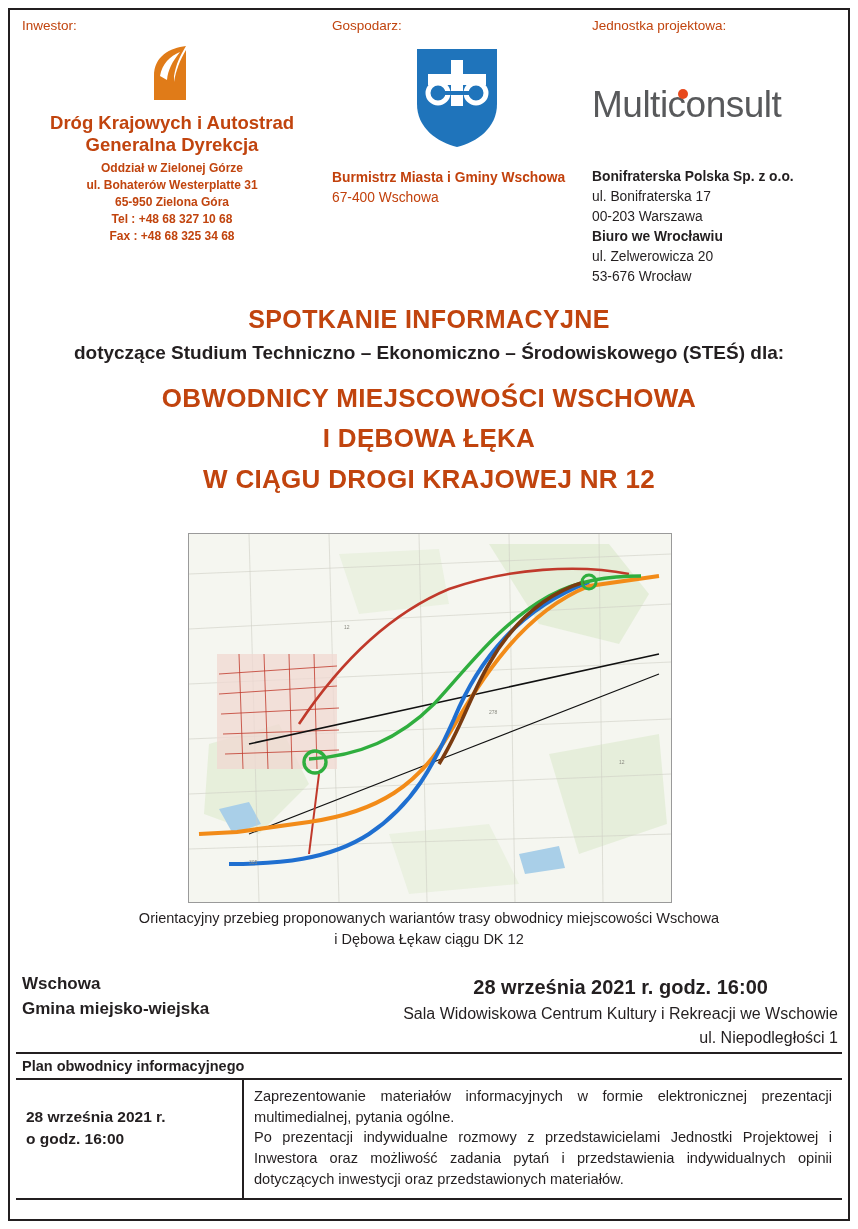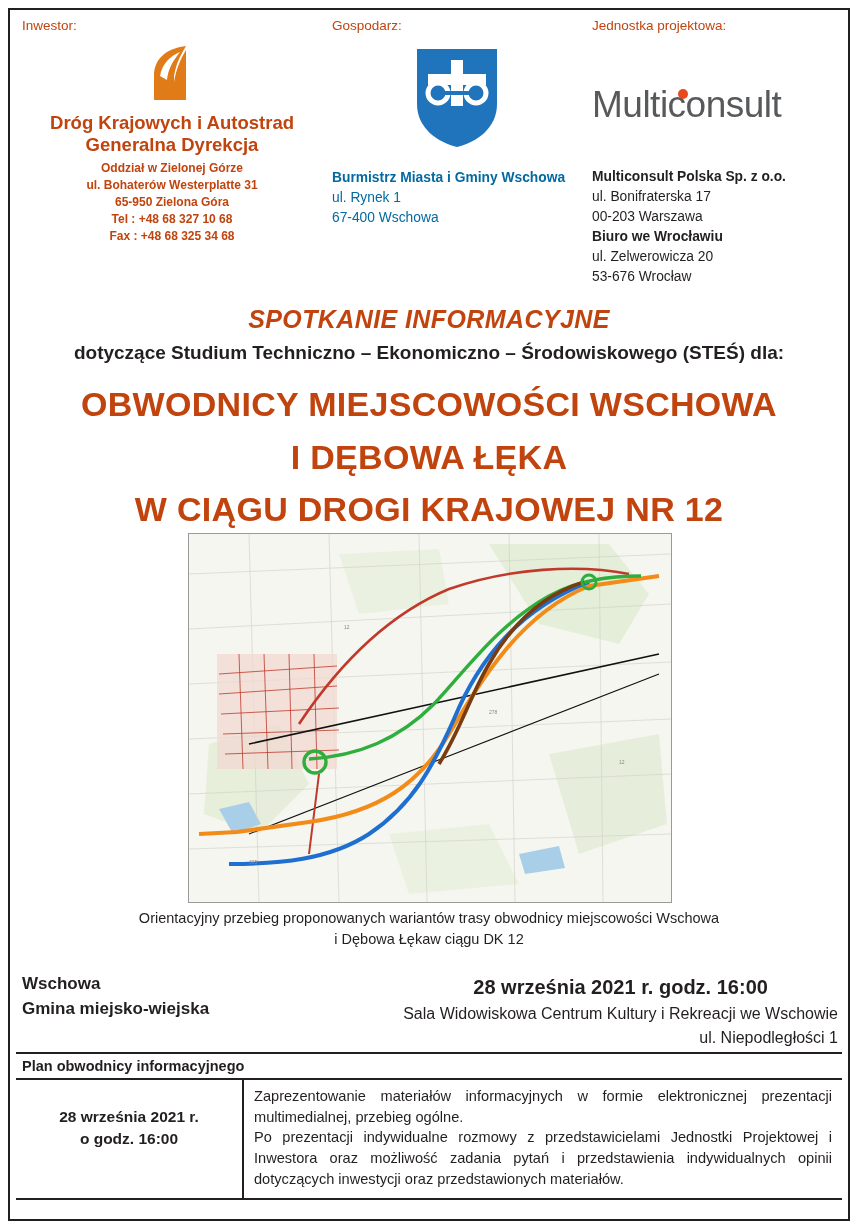--- a/index.html
+++ b/index.html
@@ -94,21 +94,21 @@
   .crest {
     margin: 4px auto 0 auto;
     width: 86px;
     height: 104px;
     position: relative;
   }
   .host-text {
     margin-top: 18px;
     font-size: 13.8px;
     line-height: 1.45;
-    color: #0369a1;
+    color: #c2410c;
   }
   .host-text .b { font-weight: bold; }
 
   .col-designer {
     position: absolute;
     left: 578px;
     top: 28px;
     width: 250px;
   }
   .col-designer .hdr-label {
@@ -149,31 +149,30 @@
     left: 14px;
     top: 305px;
     width: 830px;
     text-align: center;
   }
   .t-main {
     font-size: 25px;
     font-weight: bold;
     color: #c1440e;
     letter-spacing: 0.4px;
-    font-style: italic;
   }
   .t-sub {
     margin-top: 8px;
     font-size: 19px;
     font-weight: bold;
     color: #231f20;
   }
   .t-big {
     margin-top: 14px;
-    font-size: 34px;
+    font-size: 26px;
     font-weight: bold;
     color: #c1440e;
     line-height: 1.55;
     letter-spacing: 0.3px;
   }
 
   
   .map-wrap {
     position: absolute;
     left: 188px;
@@ -240,21 +239,20 @@
     border-bottom: 2px solid #231f20;
   }
   .plan-row {
     display: flex;
     align-items: stretch;
   }
   .plan-when {
     width: 228px;
     box-sizing: border-box;
     padding: 26px 10px 10px 10px;
-    text-align: center;
     font-size: 15.5px;
     font-weight: bold;
     line-height: 1.45;
     border-right: 2px solid #231f20;
   }
   .plan-what {
     flex: 1;
     box-sizing: border-box;
     padding: 6px 10px 8px 10px;
     font-size: 14.6px;
@@ -300,33 +298,32 @@
           <path d="M3 3 H83 V58 C83 82 63 96 43 101 C23 96 3 82 3 58 Z" fill="#1f74bb"></path>
           <rect x="37" y="14" width="12" height="46" fill="#ffffff"></rect>
           <rect x="14" y="28" width="58" height="11" fill="#ffffff"></rect>
           <circle cx="24" cy="47" r="10" fill="none" stroke="#ffffff" stroke-width="5"></circle>
           <circle cx="62" cy="47" r="10" fill="none" stroke="#ffffff" stroke-width="5"></circle>
           <rect x="20" y="45" width="46" height="4" fill="#1f74bb"></rect>
         </svg>
       </div>
       <div class="host-text">
         <div class="b">Burmistrz Miasta i Gminy Wschowa</div>
-        <div>ul. Rynek 1</div>
         <div>67-400 Wschowa</div>
       </div>
     </div>
 
     <div class="col-designer">
       <div class="hdr-label">Jednostka projektowa:</div>
       <div class="multiconsult-logo">
         <span>Multiconsult</span>
         <span class="dot"></span>
       </div>
       <div class="designer-text">
-        <div class="b">Multiconsult Polska Sp. z o.o.</div>
+        <div class="b">Bonifraterska Polska Sp. z o.o.</div>
         <div>ul. Bonifraterska 17</div>
         <div>00-203 Warszawa</div>
         <div class="b">Biuro we Wrocławiu</div>
         <div>ul. Zelwerowicza 20</div>
         <div>53-676 Wrocław</div>
       </div>
     </div>
   </div>
 
   <div class="titles">
@@ -424,18 +421,18 @@
   </div>
 
   <div class="plan">
     <div class="plan-title">Plan obwodnicy informacyjnego</div>
     <div class="plan-row">
       <div class="plan-when">
         <div>28 września 2021 r.</div>
         <div>o godz. 16:00</div>
       </div>
       <div class="plan-what">
-        <p>Zaprezentowanie materiałów informacyjnych w formie elektronicznej prezentacji multimedialnej, przebieg ogólne.</p>
+        <p>Zaprezentowanie materiałów informacyjnych w formie elektronicznej prezentacji multimedialnej, pytania ogólne.</p>
         <p>Po prezentacji indywidualne rozmowy z przedstawicielami Jednostki Projektowej i Inwestora oraz możliwość zadania pytań i przedstawienia indywidualnych opinii dotyczących inwestycji oraz przedstawionych materiałów.</p>
       </div>
     </div>
   </div>
 </div>
 
 </body></html>

